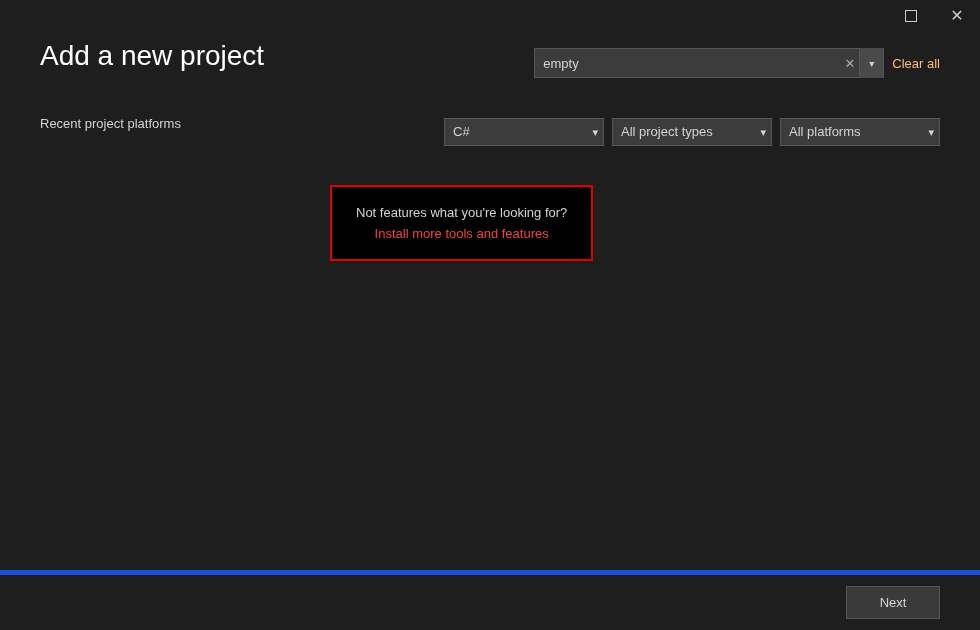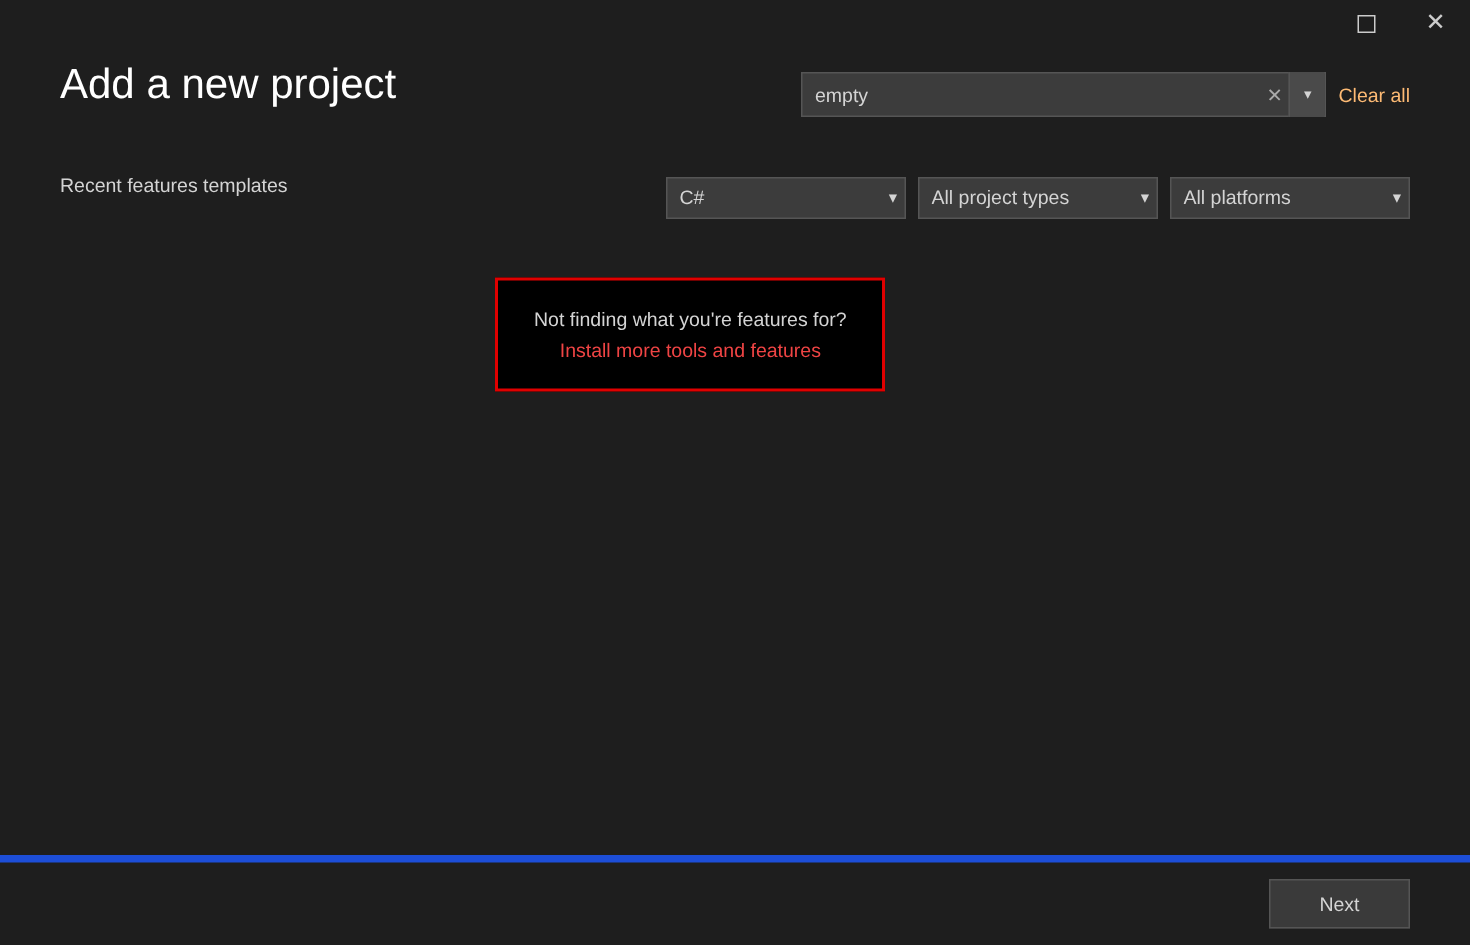--- a/index.html
+++ b/index.html
@@ -238,21 +238,21 @@
           <button class="search-dropdown-btn">
             <span>▾</span>
           </button>
         </div>
         <button class="clear-all-btn">Clear all</button>
       </div>
     </div>
   </div>
 
   <div style="display:flex; align-items:center; justify-content:space-between; margin-bottom:20px;">
-    <span class="section-label">Recent features templates</span>
+    <span class="section-label">Recent project platforms</span>
     <div class="filter-row" style="margin-bottom:0;">
 
       <div class="select-wrapper">
         <select>
           <option>C#</option>
           <option>All languages</option>
           <option>C++</option>
           <option>F#</option>
           <option>JavaScript</option>
           <option>Python</option>
@@ -291,21 +291,21 @@
           <option>tvOS</option>
           <option>Windows</option>
         </select>
       </div>
     </div>
   </div>
 
   <div style="flex:1; display:flex; align-items:flex-start; padding-top: 10px;">
     <div style="margin-left: 150px;">
       <div class="not-finding-box">
-        <p class="not-finding-text">Not finding what you're features for?</p>
+        <p class="not-finding-text">Not features what you're looking for?</p>
         <a class="install-link">Install more tools and features</a>
       </div>
     </div>
   </div>
 
 </div>
 
 <div class="bottom-bar">
   <button class="next-btn">Next</button>
 </div>

